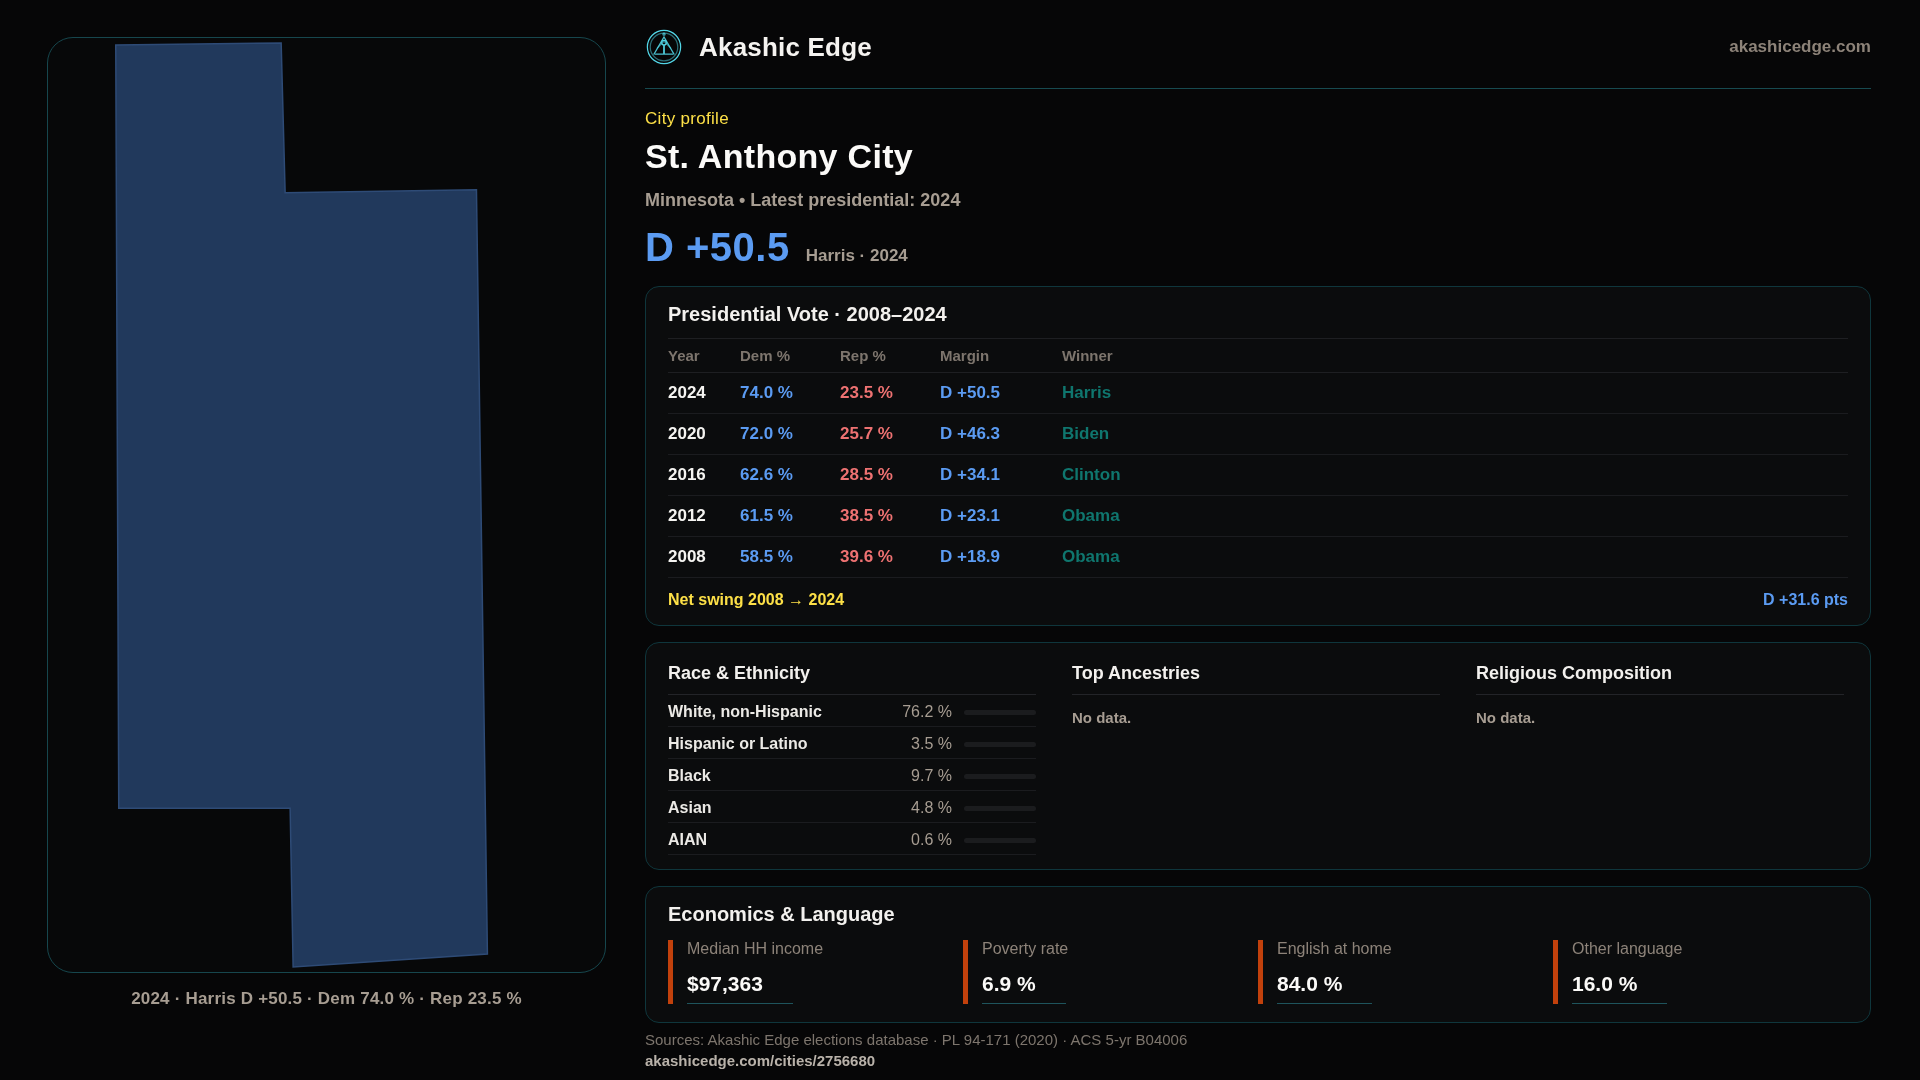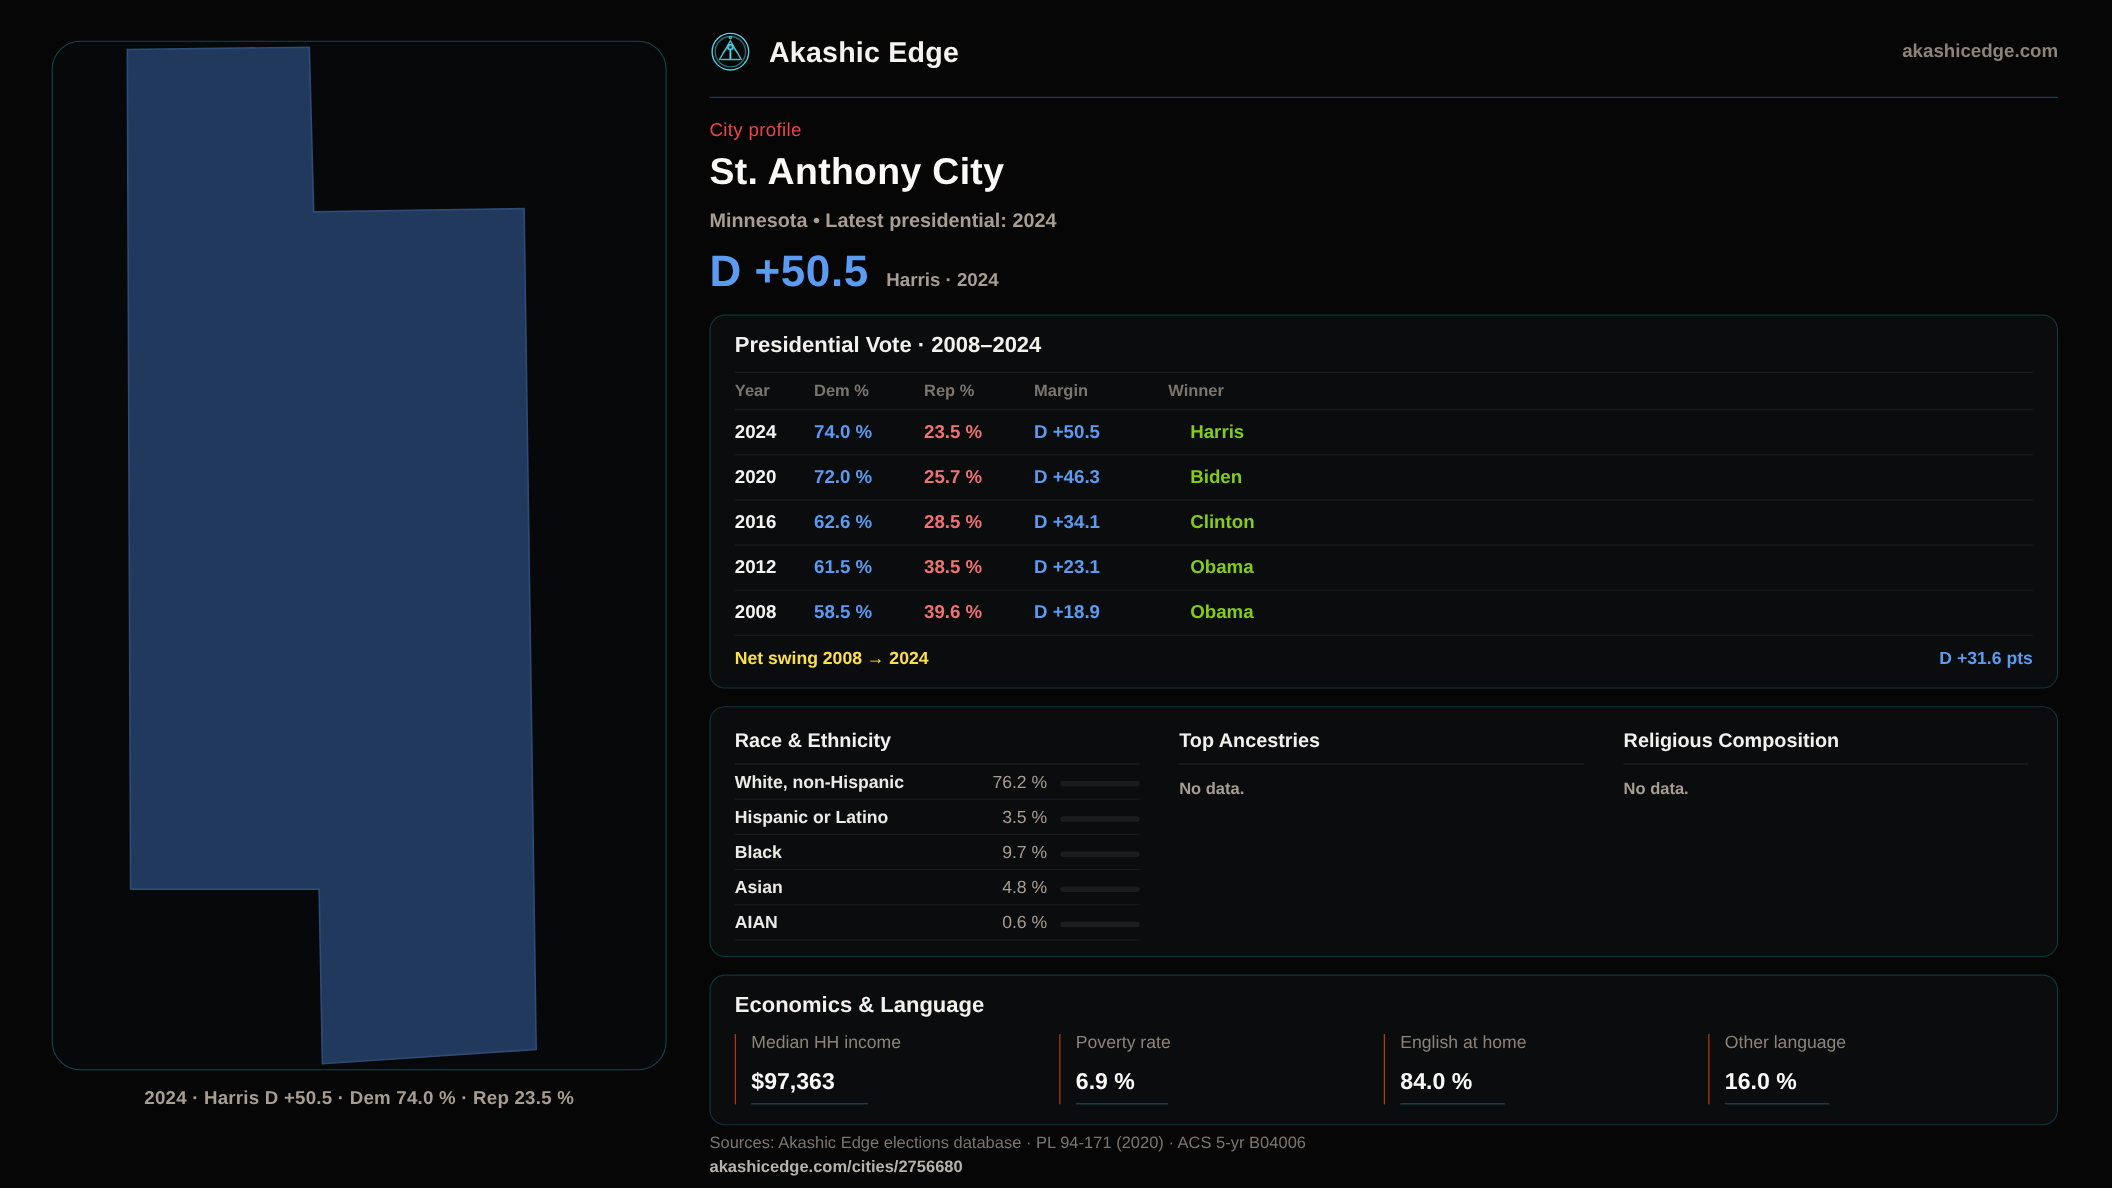--- a/index.html
+++ b/index.html
@@ -28,21 +28,21 @@
   .content { position:absolute; left:645px; top:0; width:1226px; }
   .brand-bar {
     display:flex; align-items:center; justify-content:space-between;
     padding:28px 0 22px 0;
     border-bottom:1px solid #174a50;
   }
   .brand-left { display:flex; align-items:center; gap:16px; }
   .logo { width:38px; height:38px; display:inline-block; }
   .brand-name { font-size:26px; font-weight:700; color:#f5f3f0; letter-spacing:.2px; }
   .brand-domain { font-size:17px; font-weight:700; color:#8d8379; text-decoration:none; }
-  .kicker { margin-top:20px; font-size:17px; color:#ef4444; letter-spacing:.3px; }
+  .kicker { margin-top:20px; font-size:17px; color:#fde047; letter-spacing:.3px; }
   h1.page-title { margin-top:8px; font-size:34px; font-weight:800; color:#fbfaf8; letter-spacing:.3px; }
   .subtitle { margin-top:14px; font-size:18px; font-weight:700; color:#a79d92; }
   .headline { margin-top:14px; display:flex; align-items:baseline; gap:16px; }
   .margin-big { font-size:40px; font-weight:800; color:#5b9bf2; letter-spacing:.5px; }
   .headline-note { font-size:17px; font-weight:700; color:#a79d92; }
   
   .card {
     background:#0b0c0d;
     border:1px solid #0f363c;
     border-radius:14px;
@@ -54,21 +54,21 @@
   .vt-head {
     margin-top:12px; padding:8px 0;
     border-top:1px solid #1e1f22; border-bottom:1px solid #1e1f22;
     color:#7d756d; font-size:15px; font-weight:700;
   }
   .vt-row { padding:10px 0; border-bottom:1px solid #1b1c1f; font-size:17px; font-weight:700; }
   .vt-row .year { color:#f5f4f1; }
   .dem { color:#5b9bf2; }
   .rep { color:#ee7272; }
   .marg { color:#5b9bf2; }
-  .winner { color:#84cc16;margin-left:20px; }
+  .winner { color:#0f766e; }
   .net-swing {
     display:flex; justify-content:space-between; align-items:center;
     padding:13px 0 2px 0; font-size:16px;
   }
   .net-swing .label { color:#fde047; font-weight:700; }
   .net-swing .value { color:#5b9bf2; font-weight:700; }
   
   .demo-card { padding:20px 26px 14px 22px; display:grid; grid-template-columns:1fr 1fr 1fr; gap:36px; }
   .demo-col h3 {
     font-size:18px; font-weight:700; color:#f3f1ee;
@@ -80,21 +80,21 @@
   }
   .race-row:last-child { border-bottom:1px solid #1b1c1f; }
   .race-label { font-size:16px; font-weight:700; color:#eceae6; }
   .race-value { font-size:16px; color:#a79d92; text-align:right; white-space:nowrap; }
   .bar-track { width:72px; height:5px; background:#1b1c1e; border-radius:3px; overflow:hidden; }
   .bar-fill { height:100%; border-radius:3px; }
   .nodata { margin-top:14px; font-size:15px; font-weight:700; color:#a79d92; }
   
   .econ-card { padding:16px 22px 18px 22px; }
   .stats { margin-top:14px; display:grid; grid-template-columns:repeat(4,1fr); }
-  .stat { border-left:1px solid #c2410c; padding-left:14px; }
+  .stat { border-left:5px solid #c2410c; padding-left:14px; }
   .stat-label { font-size:16px; color:#8d8379; font-weight:400; }
   .stat-value {
     margin-top:14px; font-size:21px; font-weight:700; color:#fbfaf8;
     display:inline-block; padding:0 30px 7px 0; border-bottom:1px solid #1e545c;
   }
   
   .foot { margin-top:8px; }
   .foot-sources { font-size:15px; color:#7d756d; }
   .foot-link { margin-top:4px; font-size:15px; font-weight:700; color:#b9b2aa; text-decoration:none; display:inline-block; }
 </style>

